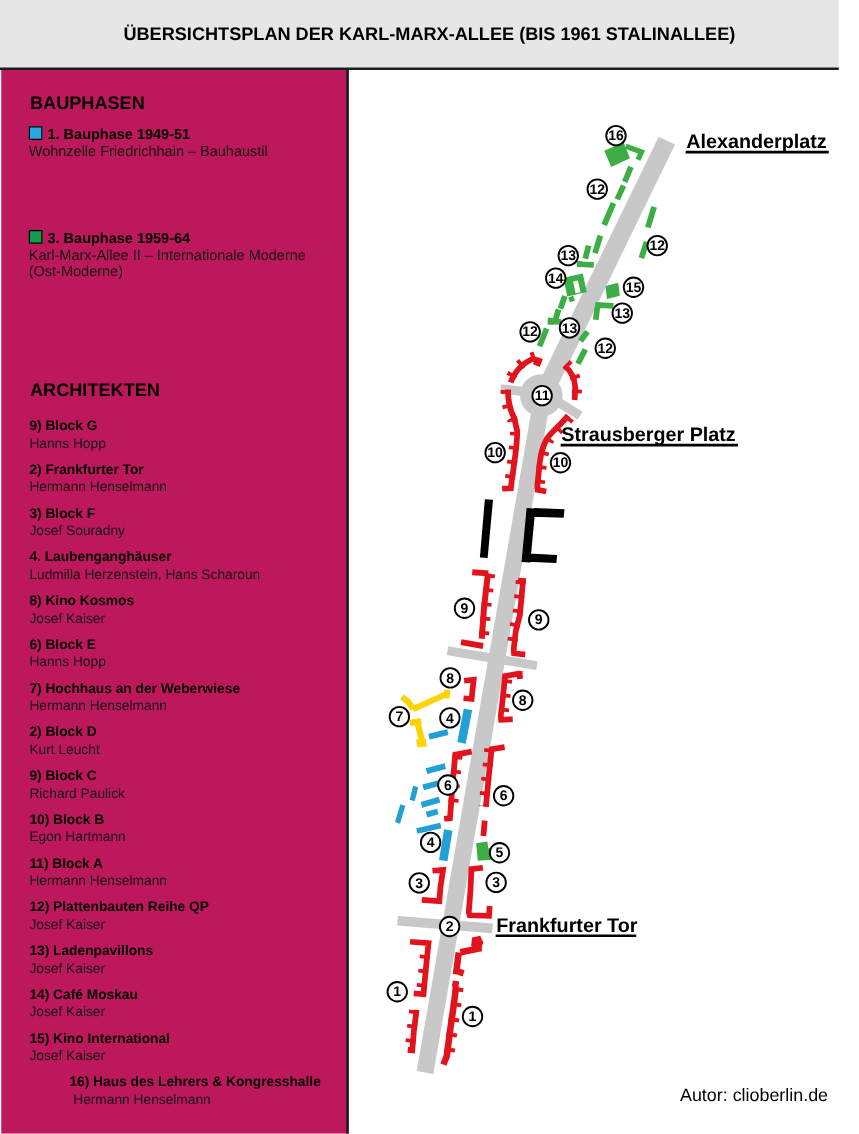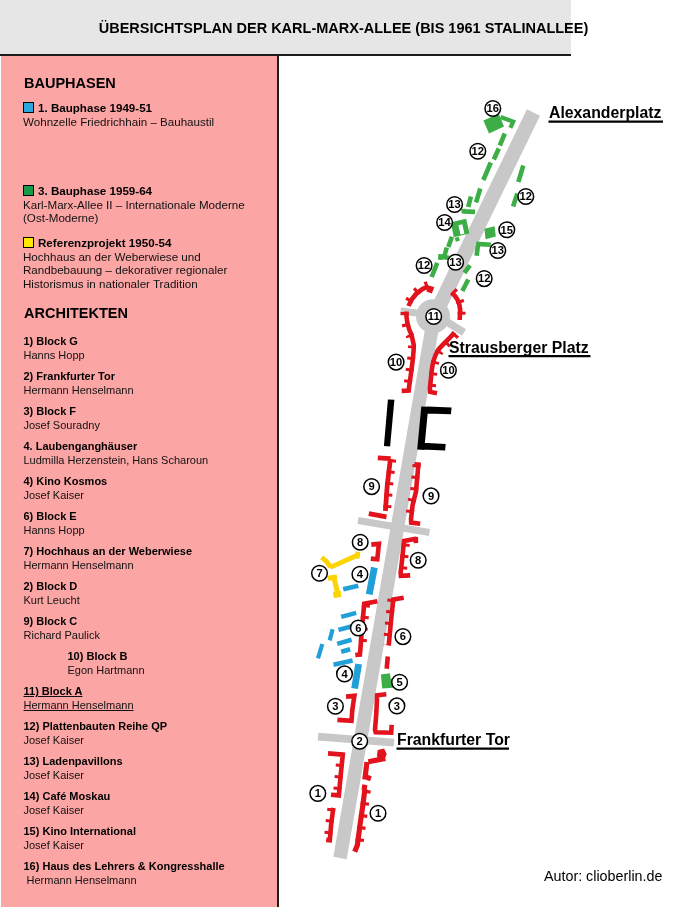--- a/index.html
+++ b/index.html
@@ -1,19 +1,19 @@
 <!DOCTYPE html>
 <html><head>
 <meta charset="utf-8">
 <style>
 html,body{margin:0;padding:0;}
 body{width:687px;height:907px;background:#fff;font-family:"Liberation Sans",sans-serif;position:relative;overflow:hidden;}
-#titlebar{position:absolute;left:0;top:0;width:571px;height:54px;background:#e6e6e6;border-bottom:2px solid #1c1c1c;}
+#titlebar{position:absolute;left:0;top:0;width:671px;height:54px;background:#e6e6e6;border-bottom:2px solid #1c1c1c;}
 #titlebar div{position:absolute;left:0;top:20px;width:687px;text-align:center;font-weight:bold;font-size:14.5px;color:#000;}
-#panel{position:absolute;left:1px;top:56px;width:276px;height:851px;background:#fca5a5;border-right:2px solid #1c1c1c;}
+#panel{position:absolute;left:1px;top:56px;width:276px;height:851px;background:#be185d;border-right:2px solid #1c1c1c;}
 .hd{position:absolute;left:23px;font-weight:bold;font-size:14.5px;line-height:16px;color:#000;}
 .li{position:absolute;left:22px;font-size:11.6px;line-height:13.5px;color:#111;}
 .li b{color:#000;}
 .sq{display:inline-block;width:9px;height:9px;border:1px solid #000;margin-right:4px;vertical-align:-1px;}
 .ai{position:absolute;left:22.5px;font-size:11px;line-height:13.5px;color:#111;}
 .ai b{color:#000;}
 #map{position:absolute;left:0;top:0;}
 </style>
 </head>
 <body>
@@ -24,55 +24,54 @@
 
 <div id="panel">
 
 <div class="hd" style="top:19px;">BAUPHASEN</div>
 
 <div class="li" style="top:45px;"><b><span class="sq" style="background:#2ba7e0;"></span>1. Bauphase 1949-51</b><br>Wohnzelle Friedrichhain – Bauhaustil</div>
 
 
 <div class="li" style="top:128px;"><b><span class="sq" style="background:#149c4c;"></span>3. Bauphase 1959-64</b><br>Karl-Marx-Allee II – Internationale Moderne<br>(Ost-Moderne)</div>
 
-<div class="li" style="top:180px;"><b><span class="sq" style="background:#ffe800;"></span>Referenzprojekt 1950-54</b><br>Hochhaus an der Weberwiese und<br>Randbebauung – dekorativer regionaler<br>Historismus in nationaler Tradition</div>
 
 <div class="hd" style="top:249px;">ARCHITEKTEN</div>
 
-<div class="ai" style="top:279px;"><b>1) Block G</b><br>Hanns Hopp</div>
+<div class="ai" style="top:279px;"><b>9) Block G</b><br>Hanns Hopp</div>
 
 <div class="ai" style="top:314px;"><b>2) Frankfurter Tor</b><br>Hermann Henselmann</div>
 
 <div class="ai" style="top:349px;"><b>3) Block F</b><br>Josef Souradny</div>
 
 <div class="ai" style="top:384px;"><b>4. Laubenganghäuser</b><br>Ludmilla Herzenstein, Hans Scharoun</div>
 
-<div class="ai" style="top:419px;"><b>4) Kino Kosmos</b><br>Josef Kaiser</div>
+<div class="ai" style="top:419px;"><b>8) Kino Kosmos</b><br>Josef Kaiser</div>
 
 <div class="ai" style="top:454px;"><b>6) Block E</b><br>Hanns Hopp</div>
 
 <div class="ai" style="top:489px;"><b>7) Hochhaus an der Weberwiese</b><br>Hermann Henselmann</div>
 
 <div class="ai" style="top:524px;"><b>2) Block D</b><br>Kurt Leucht</div>
 
 <div class="ai" style="top:559px;"><b>9) Block C</b><br>Richard Paulick</div>
 
-<div class="ai" style="top:594px;margin-left:44px;"><b>10) Block B</b><br>Egon Hartmann</div>
-
-<div class="ai" style="top:629px;text-decoration:underline;"><b>11) Block A</b><br>Hermann Henselmann</div>
+<div class="ai" style="top:594px;"><b>10) Block B</b><br>Egon Hartmann</div>
+
+<div class="ai" style="top:629px;"><b>11) Block A</b><br>Hermann Henselmann</div>
 
 <div class="ai" style="top:664px;"><b>12) Plattenbauten Reihe QP</b><br>Josef Kaiser</div>
 
 <div class="ai" style="top:699px;"><b>13) Ladenpavillons</b><br>Josef Kaiser</div>
 
 <div class="ai" style="top:734px;"><b>14) Café Moskau</b><br>Josef Kaiser</div>
 
 <div class="ai" style="top:769px;"><b>15) Kino International</b><br>Josef Kaiser</div>
 
-<div class="ai" style="top:804px;"><b>16) Haus des Lehrers &amp; Kongresshalle</b><br>&nbsp;Hermann Henselmann</div>
+<div class="ai" style="top:804px;margin-left:32px;"><b>16) Haus des Lehrers &amp; Kongresshalle</b><br>&nbsp;Hermann Henselmann</div>
 </div>
 
 <svg id="map" width="687" height="907" viewBox="0 0 687 907">
 <g fill="none" stroke-linecap="butt">
 
 <path d="M533.5,112.5 L434,317" stroke="#c8c8c8" stroke-width="14.5"></path>
 
 <circle cx="433" cy="316.3" r="17" fill="#c8c8c8" stroke="none"></circle>
 
 <path d="M434,317 L340,858" stroke="#c8c8c8" stroke-width="13.5"></path>

